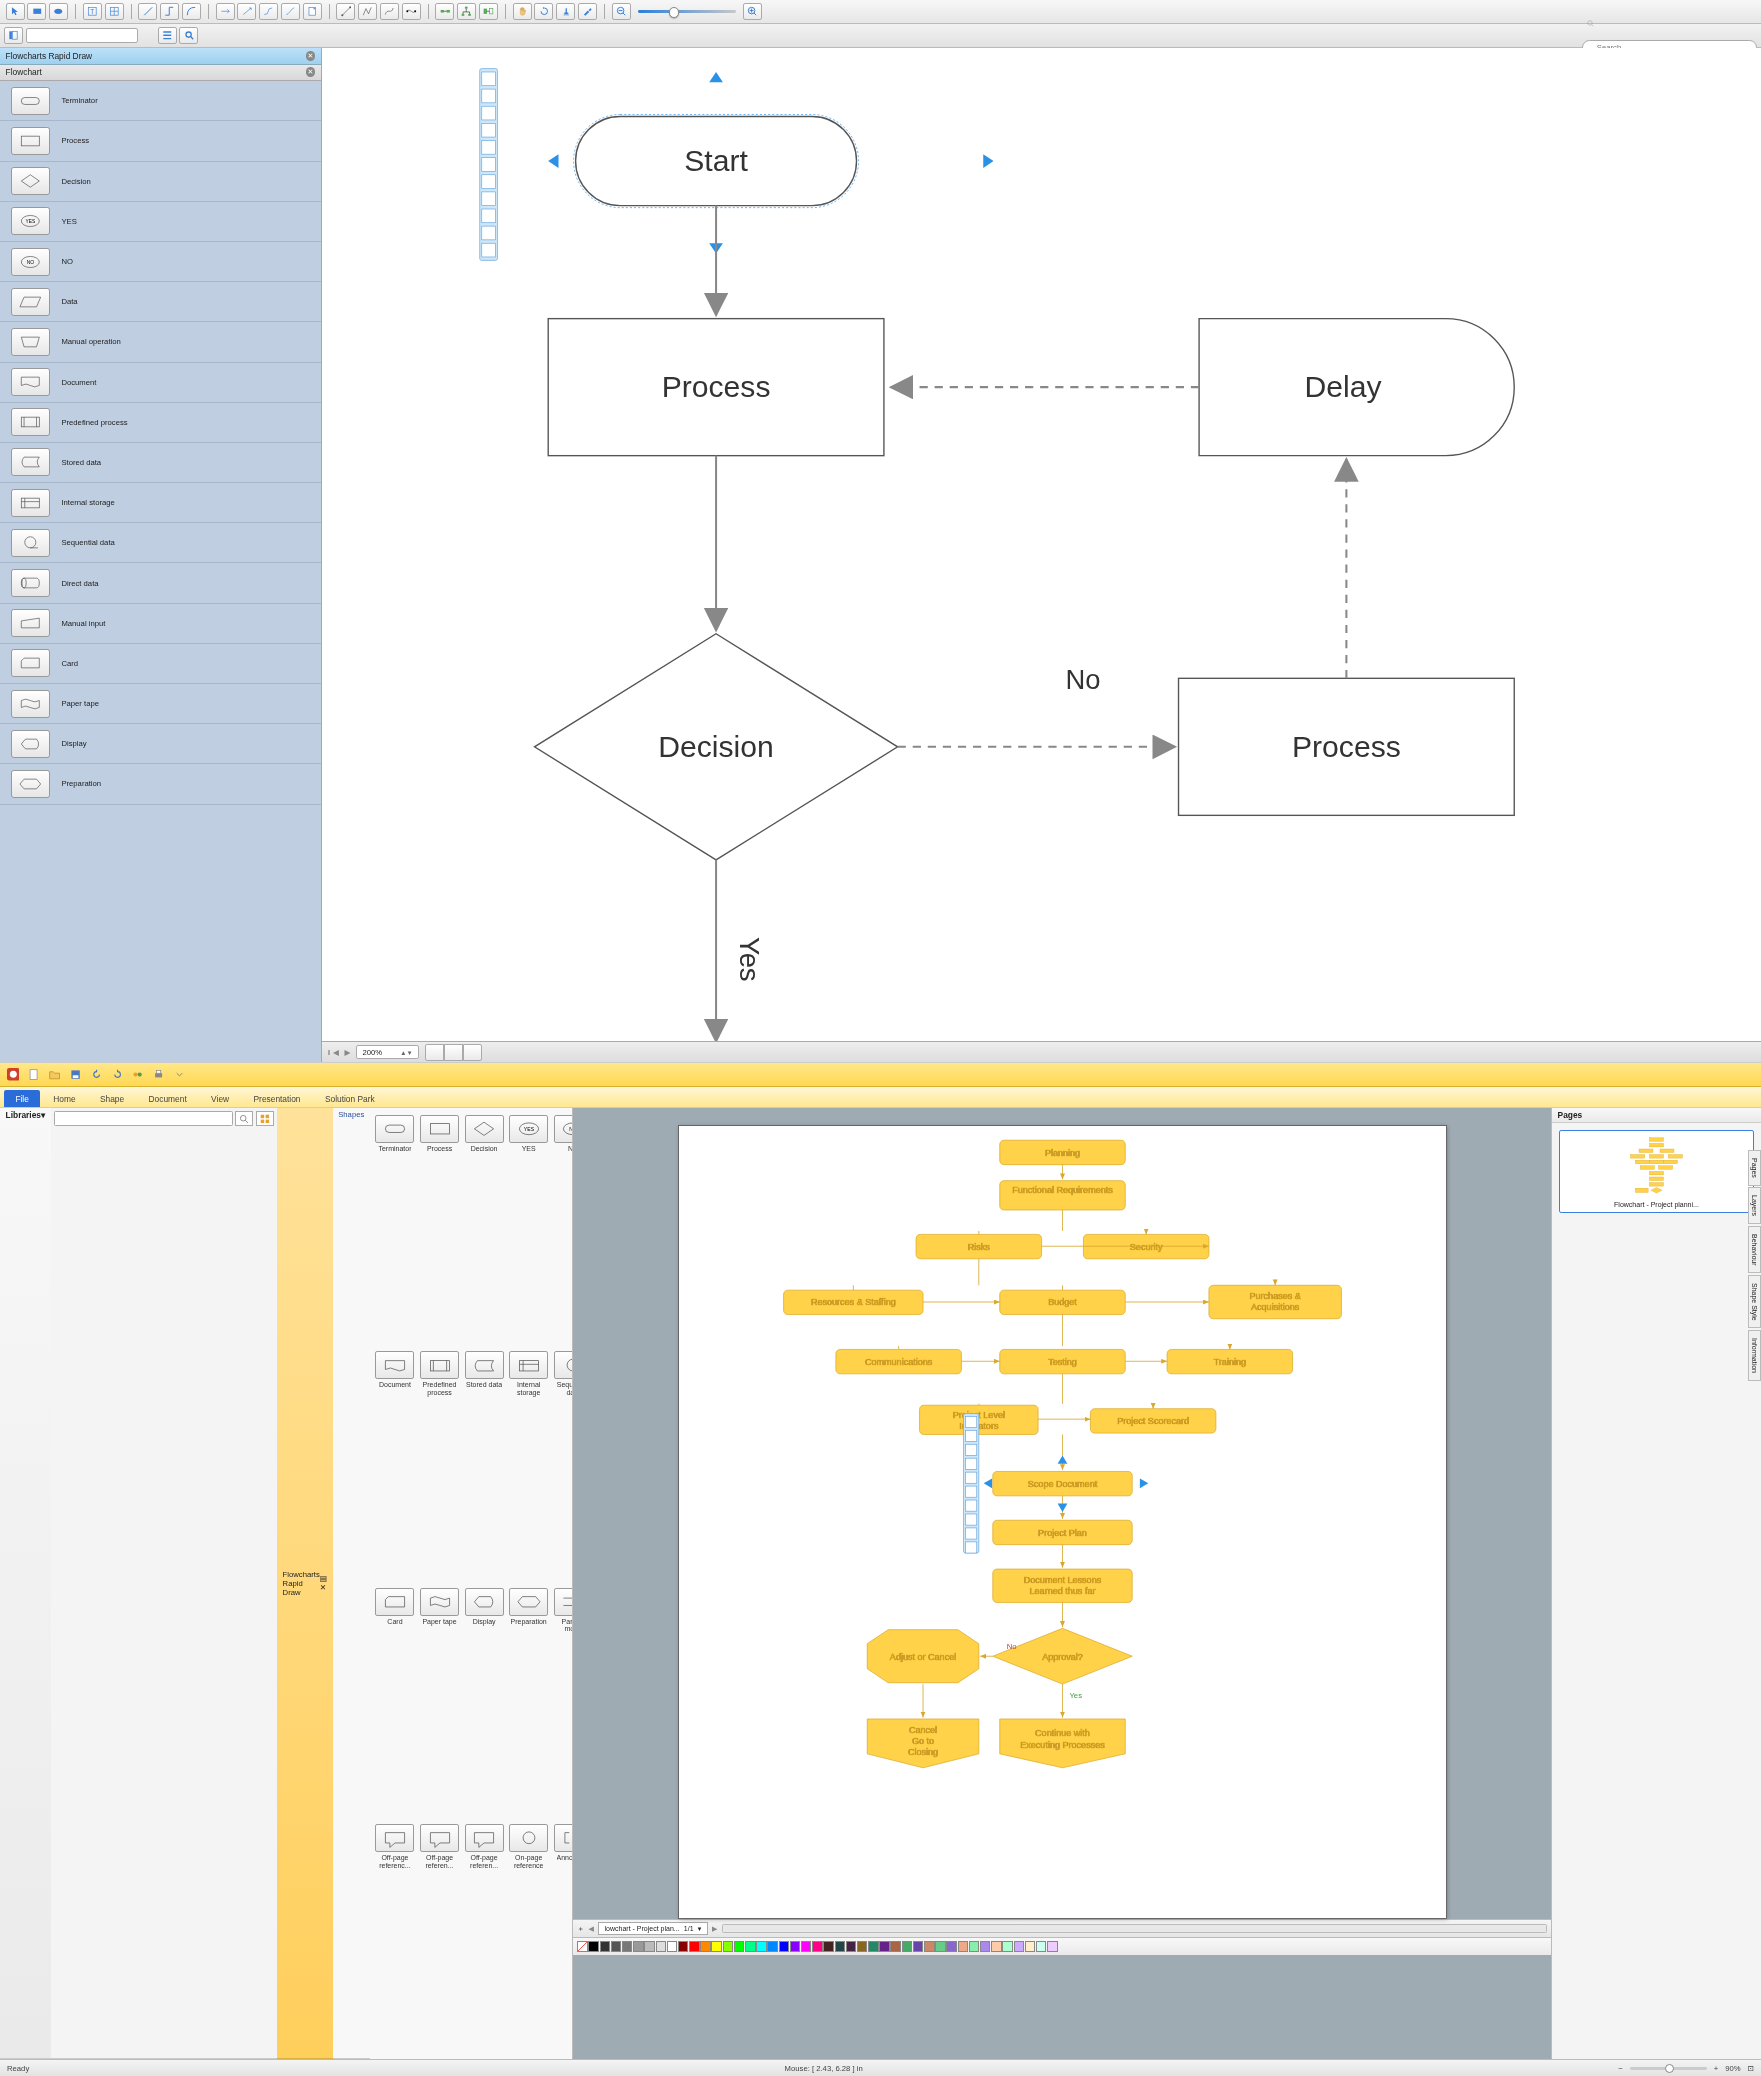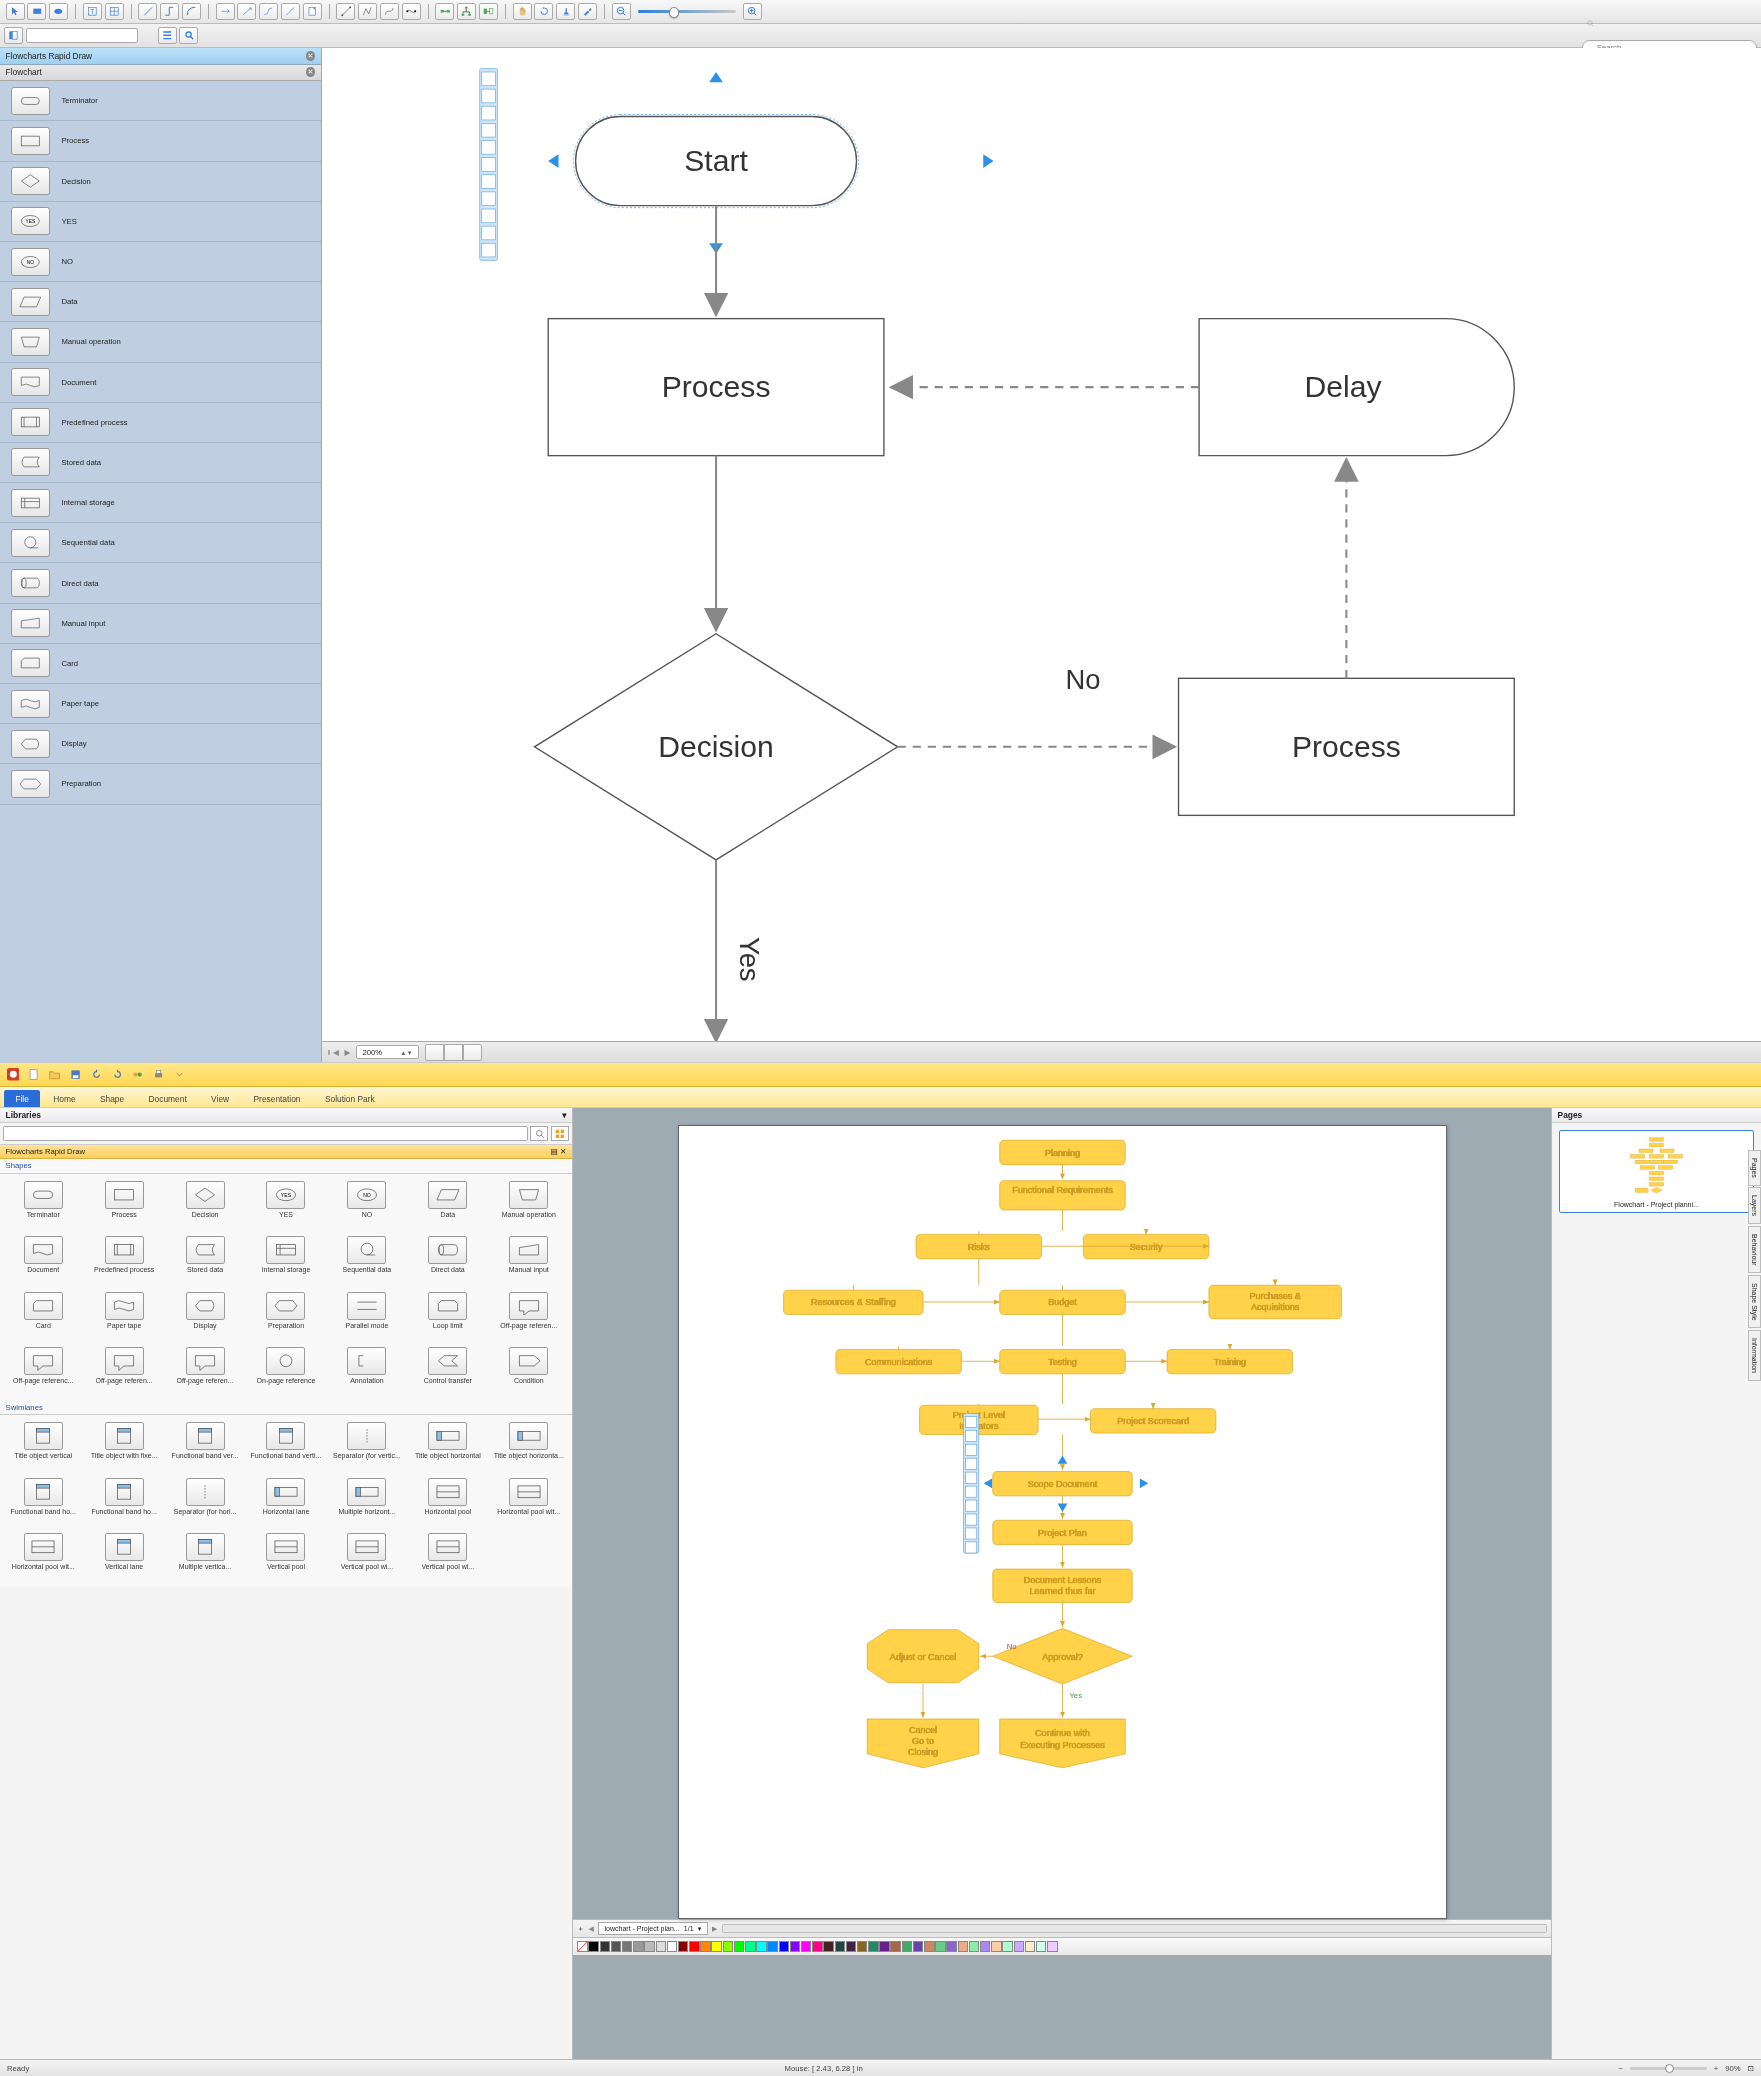--- a/index.html
+++ b/index.html
@@ -37,21 +37,21 @@
 .qat { height:24px; background:linear-gradient(#ffe88a,#ffd752); display:flex; align-items:center; padding:0 4.2px; gap:2.8px; border-bottom:0.7px solid #d8b030;}
 .qat-icon { width:18px;height:17px;display:flex;align-items:center;justify-content:center;cursor:pointer; border-radius:1.4px;}
 .titlebar { height:21px; background:linear-gradient(#ffe070,#ffd040); display:flex; align-items:center; justify-content:center; font-size:8.4px; color:#333; border-bottom:0.7px solid #d8b030; position:relative;}
 .win-ctrls { position:absolute; right:2.8px; top:2.1px; display:flex; gap:2.8px;}
 .win-btn { width:19.6px;height:14px;border:0.7px solid #888;border-radius:1.4px;display:flex;align-items:center;justify-content:center;font-size:7.7px;cursor:pointer;background:#eee;}
 .win-btn.cls { background:#e05040;color:#fff;border-color:#b03020;}
 .ribbon-tabs { height:21px; background:linear-gradient(#fff6d6,#ffe890); display:flex; align-items:flex-end; padding:0 4.2px; gap:2px; border-bottom:0.7px solid #ccc;}
 .rtab { padding:3.5px 11.2px; font-size:8.4px; cursor:pointer; color:#444;}
 .rtab.active { background:#2a6cd8; color:#fff; border-radius:2.1px 2.1px 0 0;}
 .body-bot { flex:1; display:flex; background:#e8e8e8; overflow:hidden;}
-.lib-panel { width:573px; background:#f4f4f4; border-right:0.7px solid #bbb; display:flex; flex-direction:column; overflow:hidden;}
+.lib-panel { width:573px; background:#f4f4f4; border-right:0.7px solid #bbb; display:flex; flex-direction:row; overflow:hidden;}
 .lib-title { padding:2.1px 5.6px; font-size:8.4px; font-weight:600; display:flex; justify-content:space-between; background:linear-gradient(#f8f8f8,#eaeaea); border-bottom:0.7px solid #ccc;}
 .lib-searchbar { display:flex; gap:2.8px; padding:2.8px; border-bottom:0.7px solid #ccc;}
 .lib-searchbar input { flex:1; height:15.4px; border:0.7px solid #aaa; border-radius:1.4px;}
 .lib-searchbar .sq { width:18px;height:15.4px;border:0.7px solid #aaa;background:#fff;display:flex;align-items:center;justify-content:center;cursor:pointer;}
 .lib-cat { background:linear-gradient(#ffe29a,#ffcf5c); padding:2.1px 5.6px; font-size:7.7px; font-weight:500; display:flex; justify-content:space-between; align-items:center; border-bottom:0.7px solid #d8b040;}
 .lib-sect { padding:2.1px 5.6px; font-size:7.7px; color:#2a50a0; border-bottom:0.7px solid #ccc; background:#f8f8f8;}
 .shape-grid { display:grid; grid-template-columns:repeat(7,1fr); gap:2.8px 2.8px; padding:4.2px; background:#f8f8f8;}
 .sg-cell { display:flex; flex-direction:column; align-items:center; gap:2.1px; padding:2.8px 1.4px; cursor:pointer; text-align:center;}
 .sg-ic { width:39px; height:28px; border:0.7px solid #999; border-radius:2.1px; background:linear-gradient(#fff,#e8e8e8); display:flex; align-items:center; justify-content:center;}
 .sg-ic svg { width:28px;height:19.6px;}

